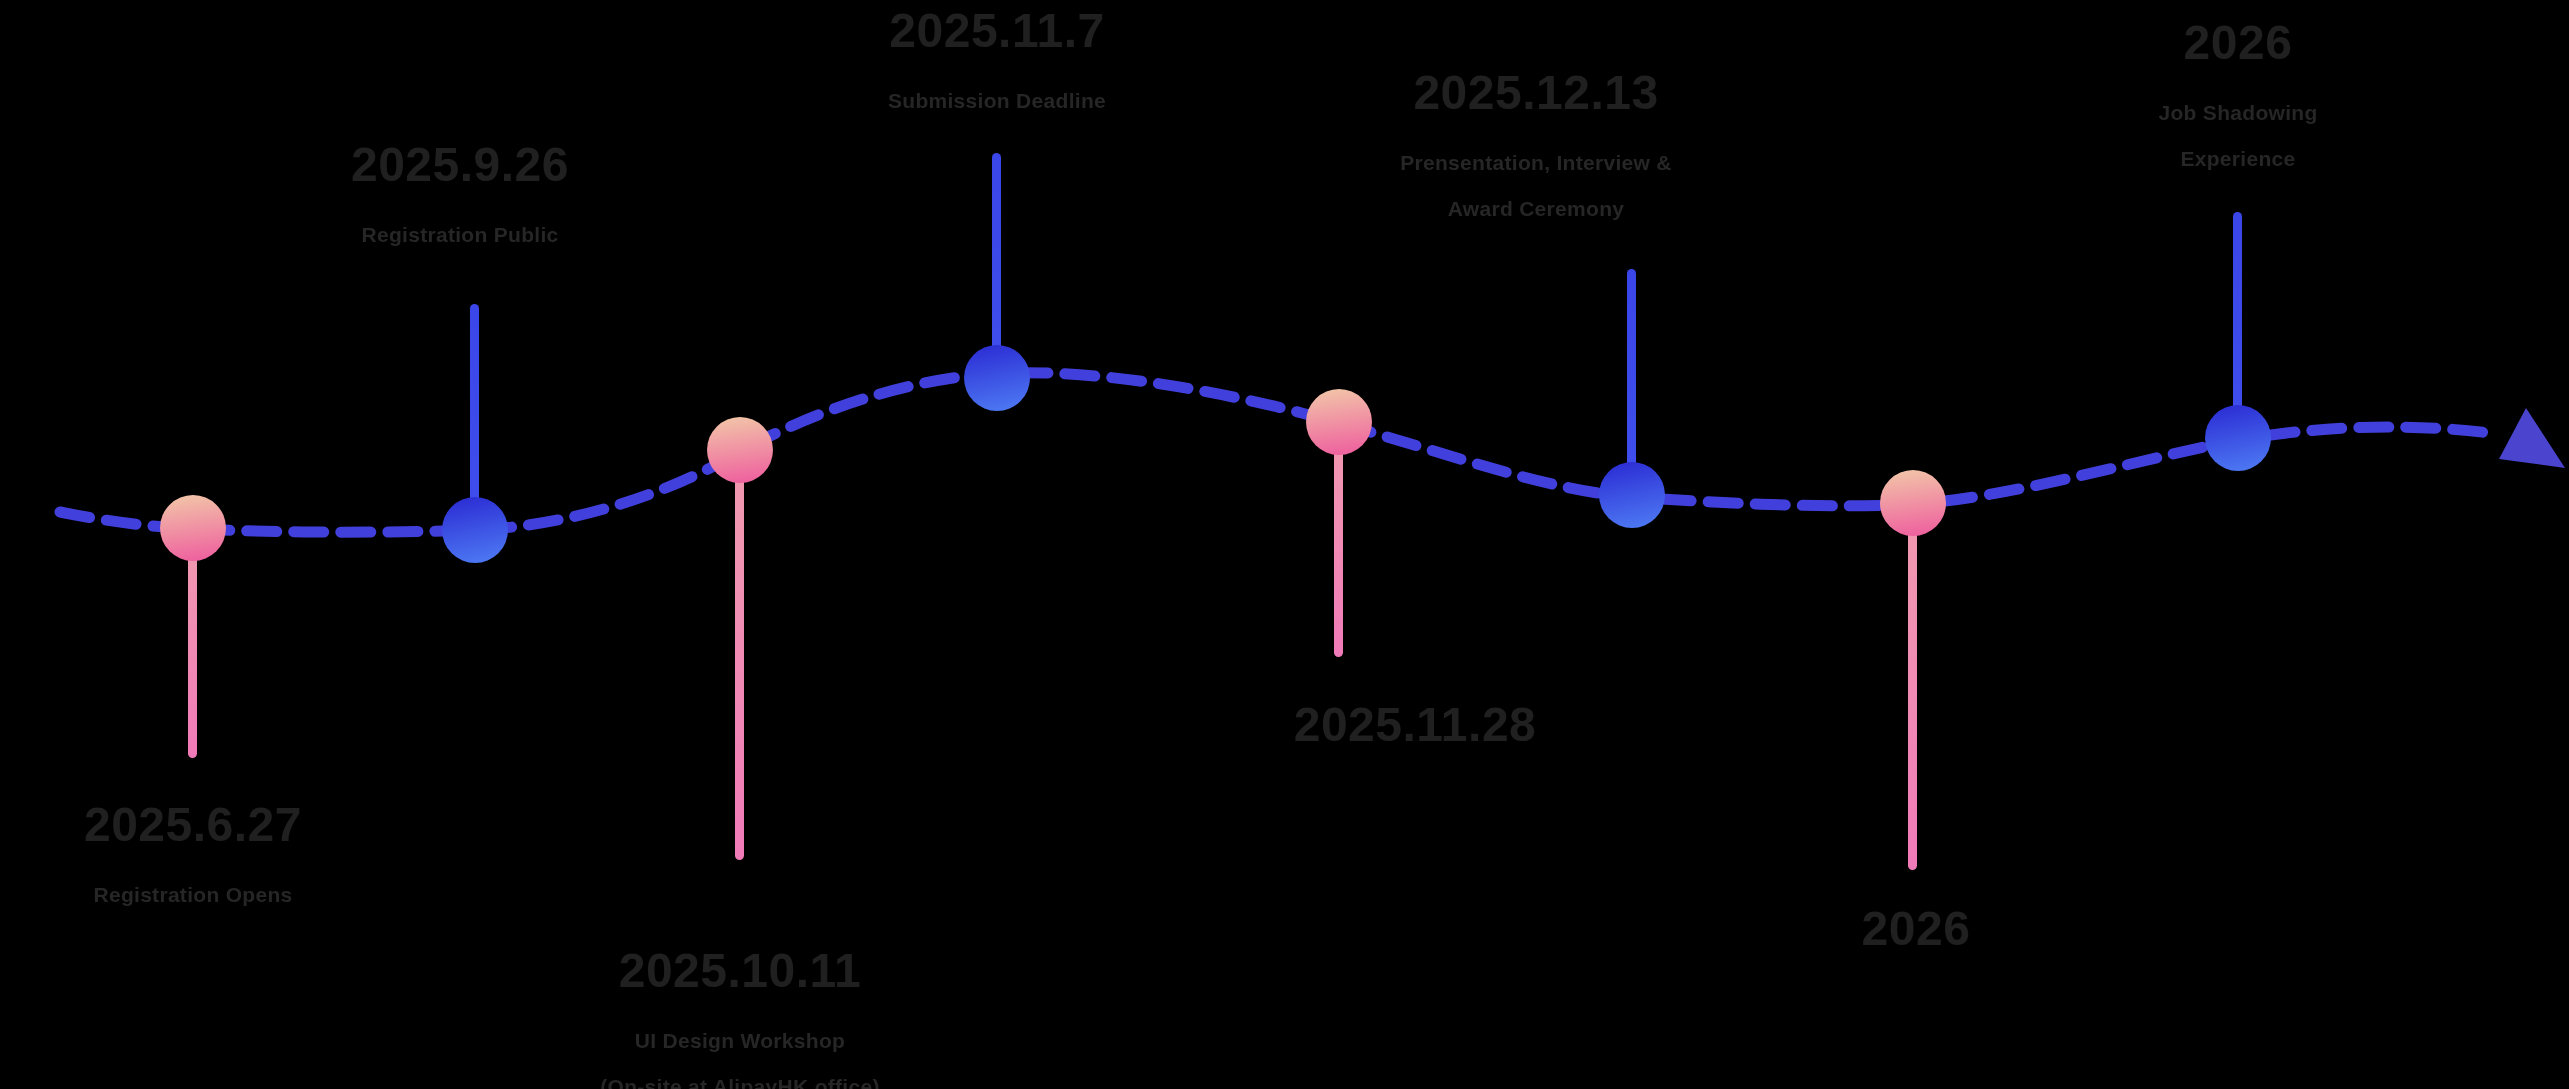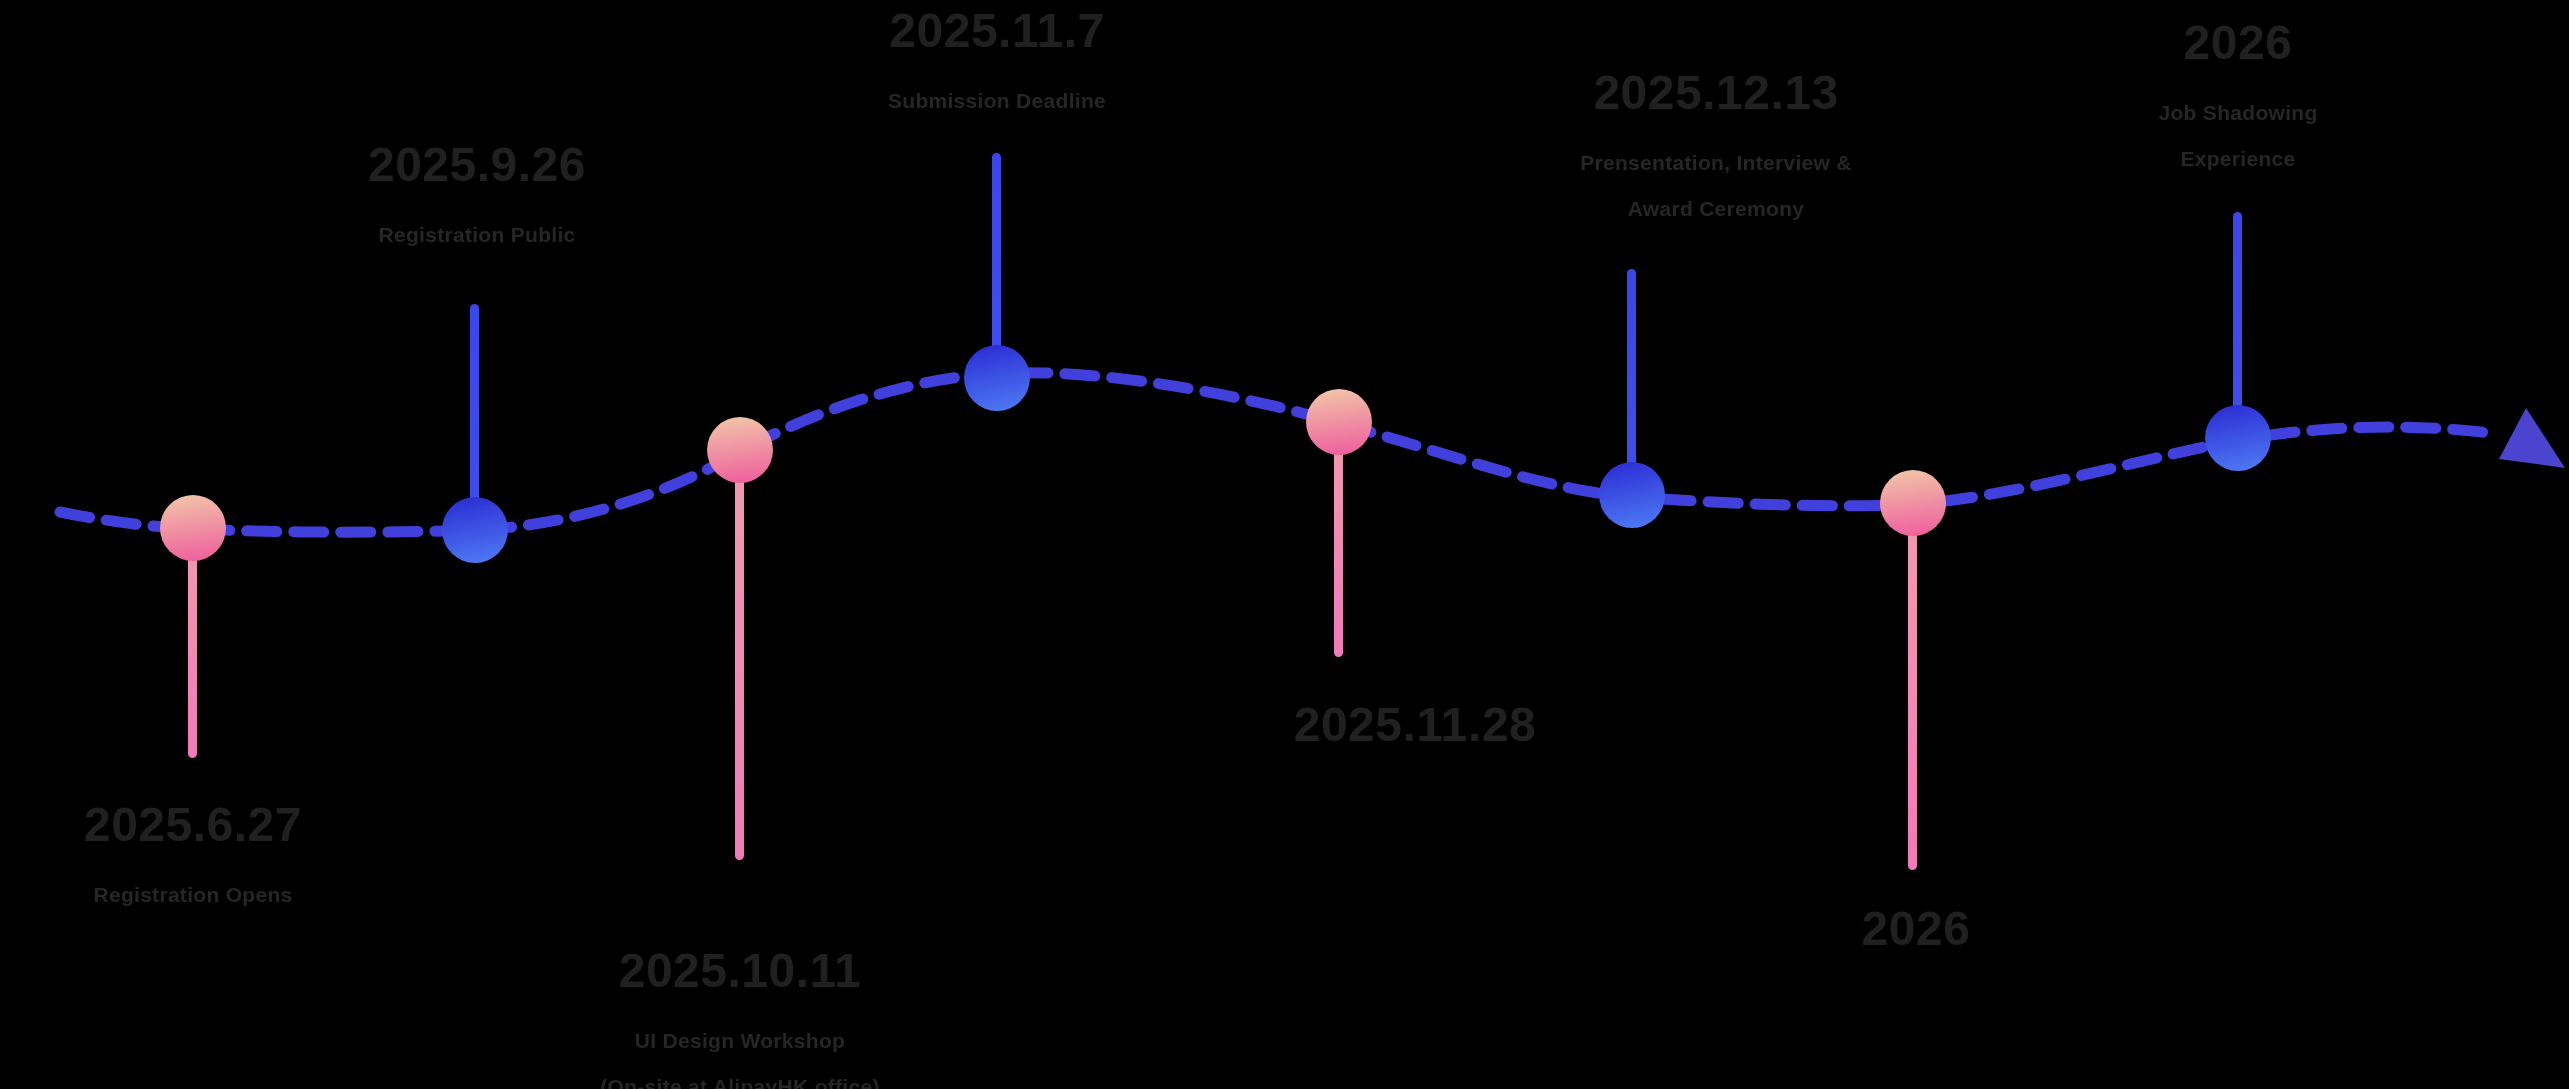--- a/index.html
+++ b/index.html
@@ -69,21 +69,21 @@
   <div class="dot pink" style="left:1880px;top:470px;"></div>
   <div class="dot blue" style="left:2205px;top:405px;"></div>
 
   <div class="label" style="left:193px;top:796px;">
     <div class="date">2025.6.27</div>
     <div class="desc">
       <div>Registration Opens</div>
     </div>
   </div>
 
-  <div class="label" style="left:477px;top:136px;">
+  <div class="label" style="left:460px;top:136px;">
     <div class="date">2025.9.26</div>
     <div class="desc">
       <div>Registration Public</div>
     </div>
   </div>
 
   <div class="label" style="left:740px;top:942px;">
     <div class="date">2025.10.11</div>
     <div class="desc">
       <div>UI Design Workshop</div>
@@ -97,21 +97,21 @@
       <div>Submission Deadline</div>
     </div>
   </div>
 
   <div class="label" style="left:1415px;top:696px;">
     <div class="date">2025.11.28</div>
     <div class="desc">
     </div>
   </div>
 
-  <div class="label" style="left:1716px;top:64px;">
+  <div class="label" style="left:1536px;top:64px;">
     <div class="date">2025.12.13</div>
     <div class="desc">
       <div>Prensentation, Interview &amp;</div>
       <div>Award Ceremony</div>
     </div>
   </div>
 
   <div class="label" style="left:1916px;top:900px;">
     <div class="date">2026</div>
   </div>

